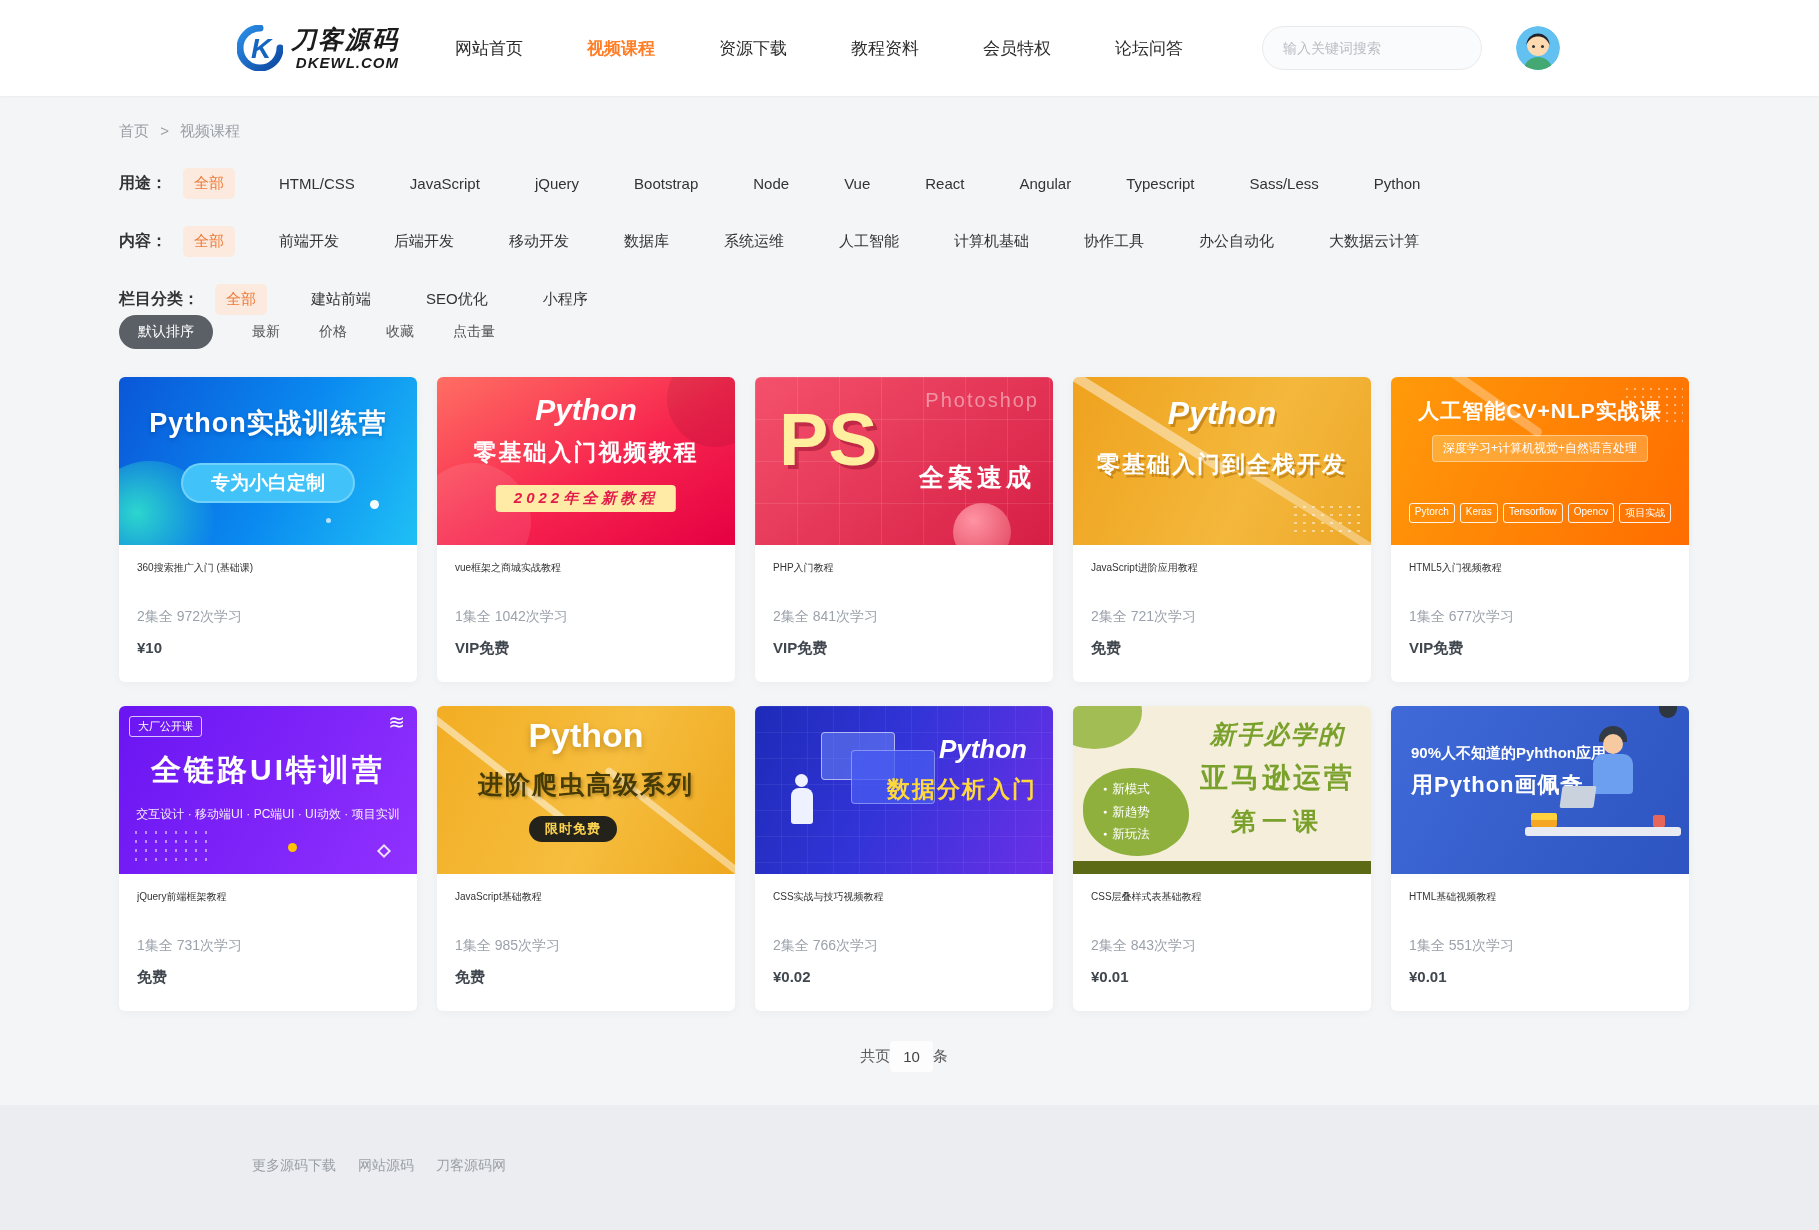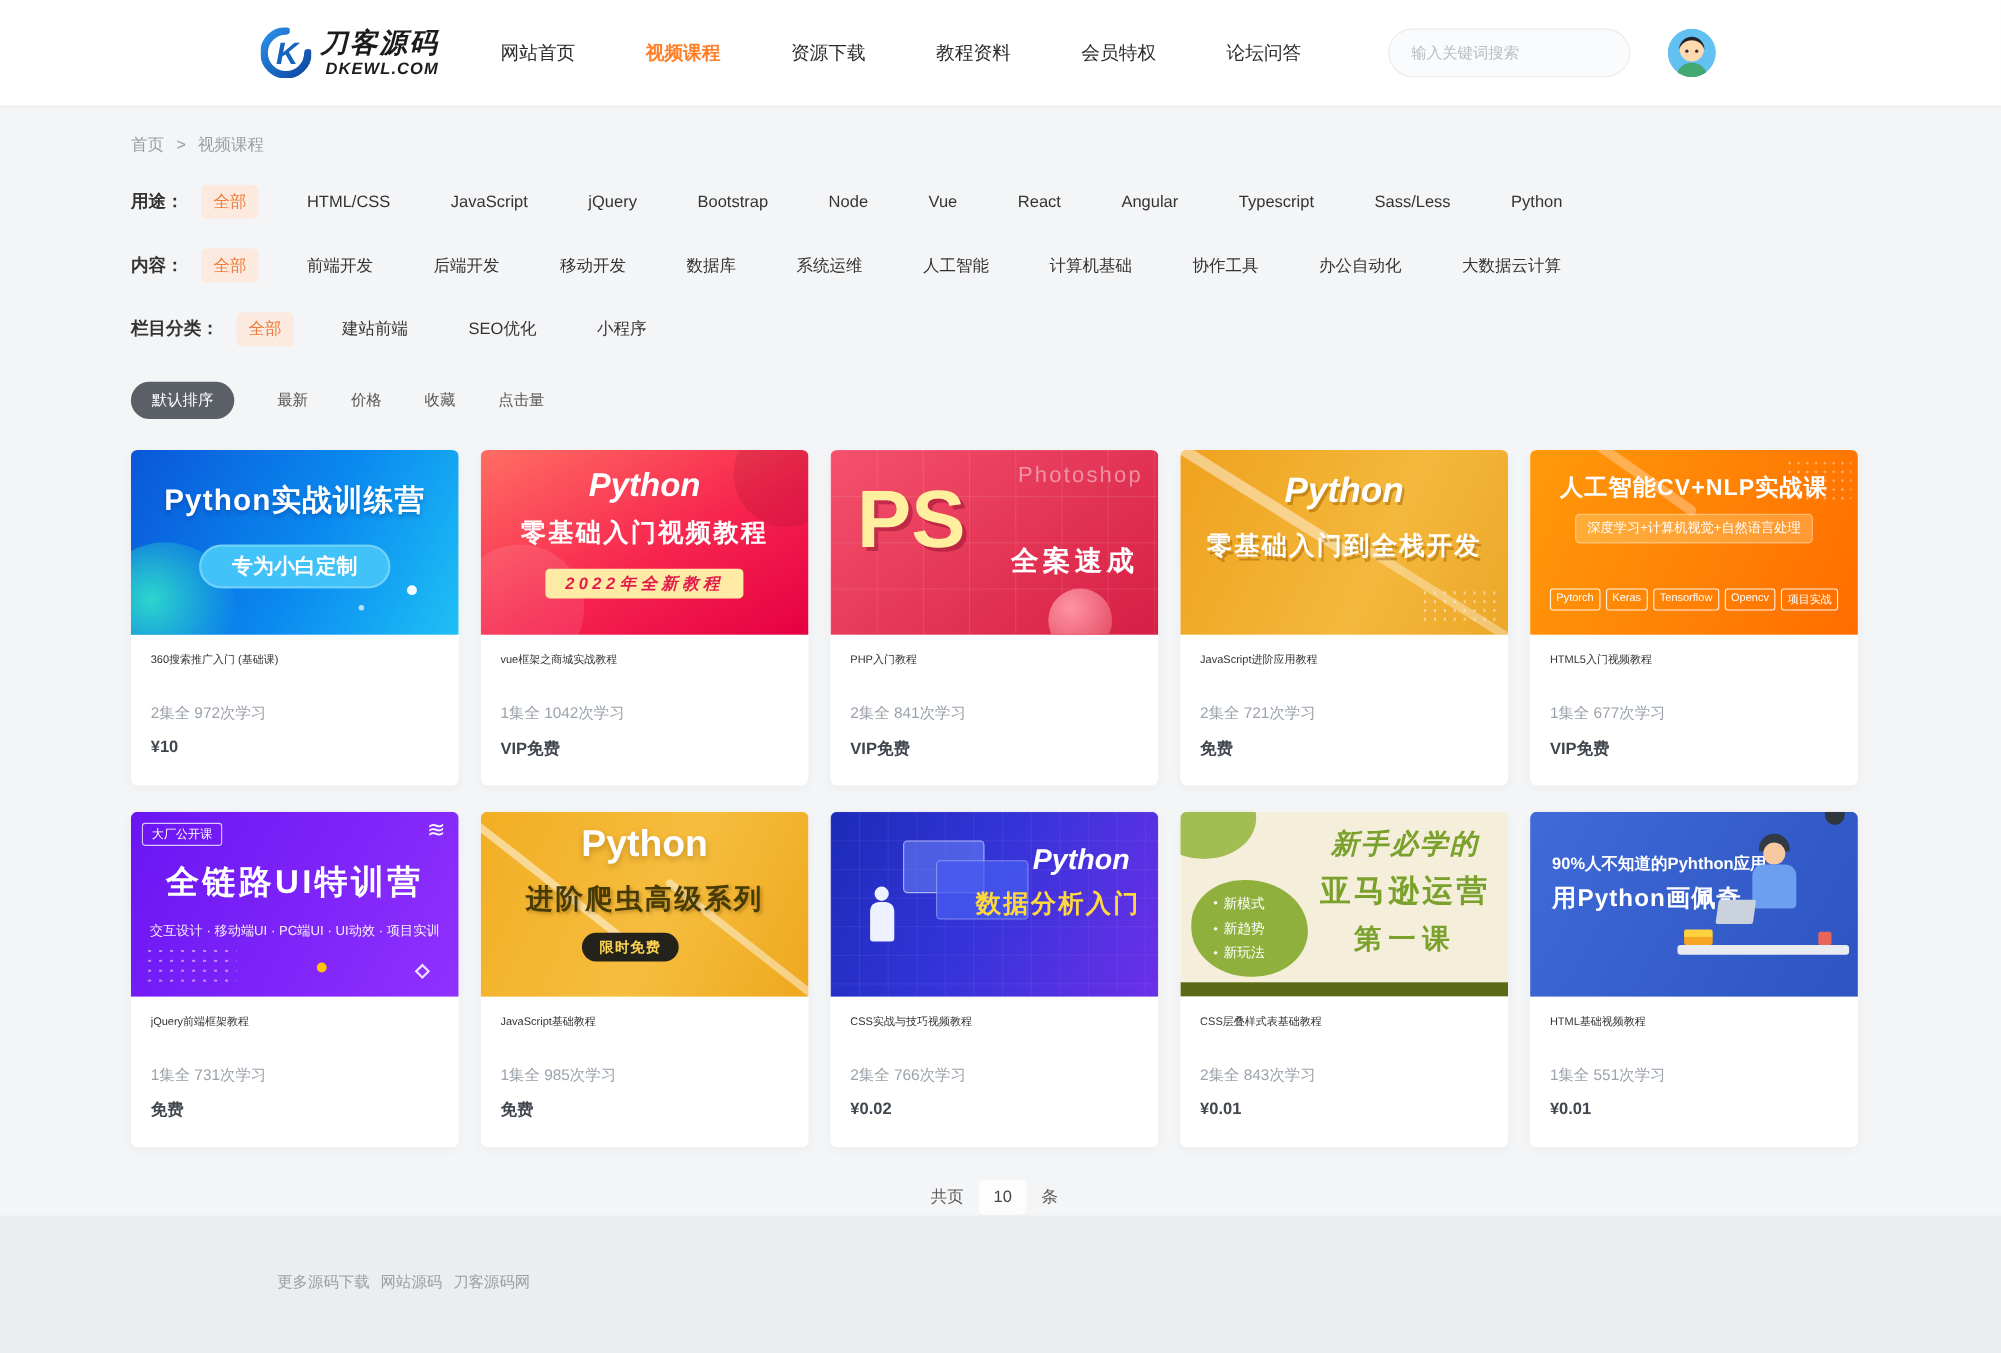--- a/index.html
+++ b/index.html
@@ -31,21 +31,21 @@
   .container { width:1570px; margin-left:119px; }
   .breadcrumb { padding-top:26px; font-size:15px; color:#9a9fa5; }
   .breadcrumb .crumb-link { color:#9a9fa5; text-decoration:none; cursor:pointer; }
   .breadcrumb .sep { margin:0 7px; }
 
   .filter-row { display:flex; align-items:center; margin-top:26px; height:32px; white-space:nowrap; }
   .filter-label { font-size:16px; font-weight:bold; color:#333; margin-right:16px; }
   .chip { font-size:15px; color:#333; margin-right:33px; padding:6px 11px; border-radius:5px; cursor:pointer; }
   .chip.active { color:#ef7a39; background:#fbeadd; }
 
-  .sort-bar { display:flex; align-items:center; margin-top:32px; }
+  .sort-bar { display:flex; align-items:center; }
   .sort-pill { background:#5a6066; color:#fff; font-size:14px; padding:8px 19px; border-radius:18px; cursor:pointer; }
   .sort-item { font-size:14px; color:#555; margin-left:39px; cursor:pointer; }
 
   
   .grid { margin-top:28px; display:grid; grid-template-columns:repeat(5,298px); column-gap:20px; row-gap:24px; }
   .card { width:298px; background:#fff; border-radius:6px; overflow:hidden; box-shadow:0 2px 10px rgba(0,0,0,.04); cursor:pointer; }
   .thumb { position:relative; height:168px; overflow:hidden; }
   .card-body { padding:16px 18px 24px; }
   .card-title { font-size:10px; color:#333; white-space:nowrap; overflow:hidden; }
   .card-stats { font-size:14px; color:#9ba2ab; margin-top:33px; }
@@ -165,27 +165,27 @@
   .t10-hair { right:62px; top:20px; width:28px; height:16px; background:#323a45; border-radius:14px 14px 0 0; }
   .t10-head { right:66px; top:28px; width:20px; height:20px; border-radius:50%; background:#f6c9a0; }
   .t10-bodyp { right:56px; top:48px; width:40px; height:40px; background:#6d9ff0; border-radius:10px 10px 4px 4px; }
   .t10-laptop { right:94px; top:80px; width:34px; height:22px; background:#c9d2dd; border-radius:2px; transform:skewX(-8deg); }
   .t10-desk { right:8px; bottom:38px; width:156px; height:9px; background:#e8ecf2; border-radius:3px; }
   .t10-books { right:132px; bottom:47px; width:26px; height:14px; border-radius:2px;
                background:linear-gradient(#ffd23e 0 50%,#f5a623 50% 100%); }
   .t10-cup { right:24px; bottom:47px; width:12px; height:12px; background:#e8655a; border-radius:2px; }
 
   
-  .pagination { margin-top:30px; display:flex; justify-content:center; align-items:center; font-size:15px; color:#5a5a5a; gap:14px; }
+  .pagination { margin-top:30px; display:flex; justify-content:center; align-items:center; font-size:15px; color:#5a5a5a; }
   .page-count-box { background:#fdfdfd; border-radius:4px; padding:7px 13px; color:#444; }
 
   
   footer { flex:0 0 auto; background:#ecedf0; height:125px; padding:28px 0 0 252px; }
   .footer-title { font-size:18px; color:#333; }
-  .footer-links { margin-top:24px; display:flex; gap:10px; }
+  .footer-links { margin-top:24px; display:flex; gap:22px; }
   .footer-link { font-size:14px; color:#9aa0a6; text-decoration:none; cursor:pointer; }
 </style>
 </head>
 <body>
 
 <div class="viewport">
 
   <header>
     <div class="header-inner">
       <div class="logo">

